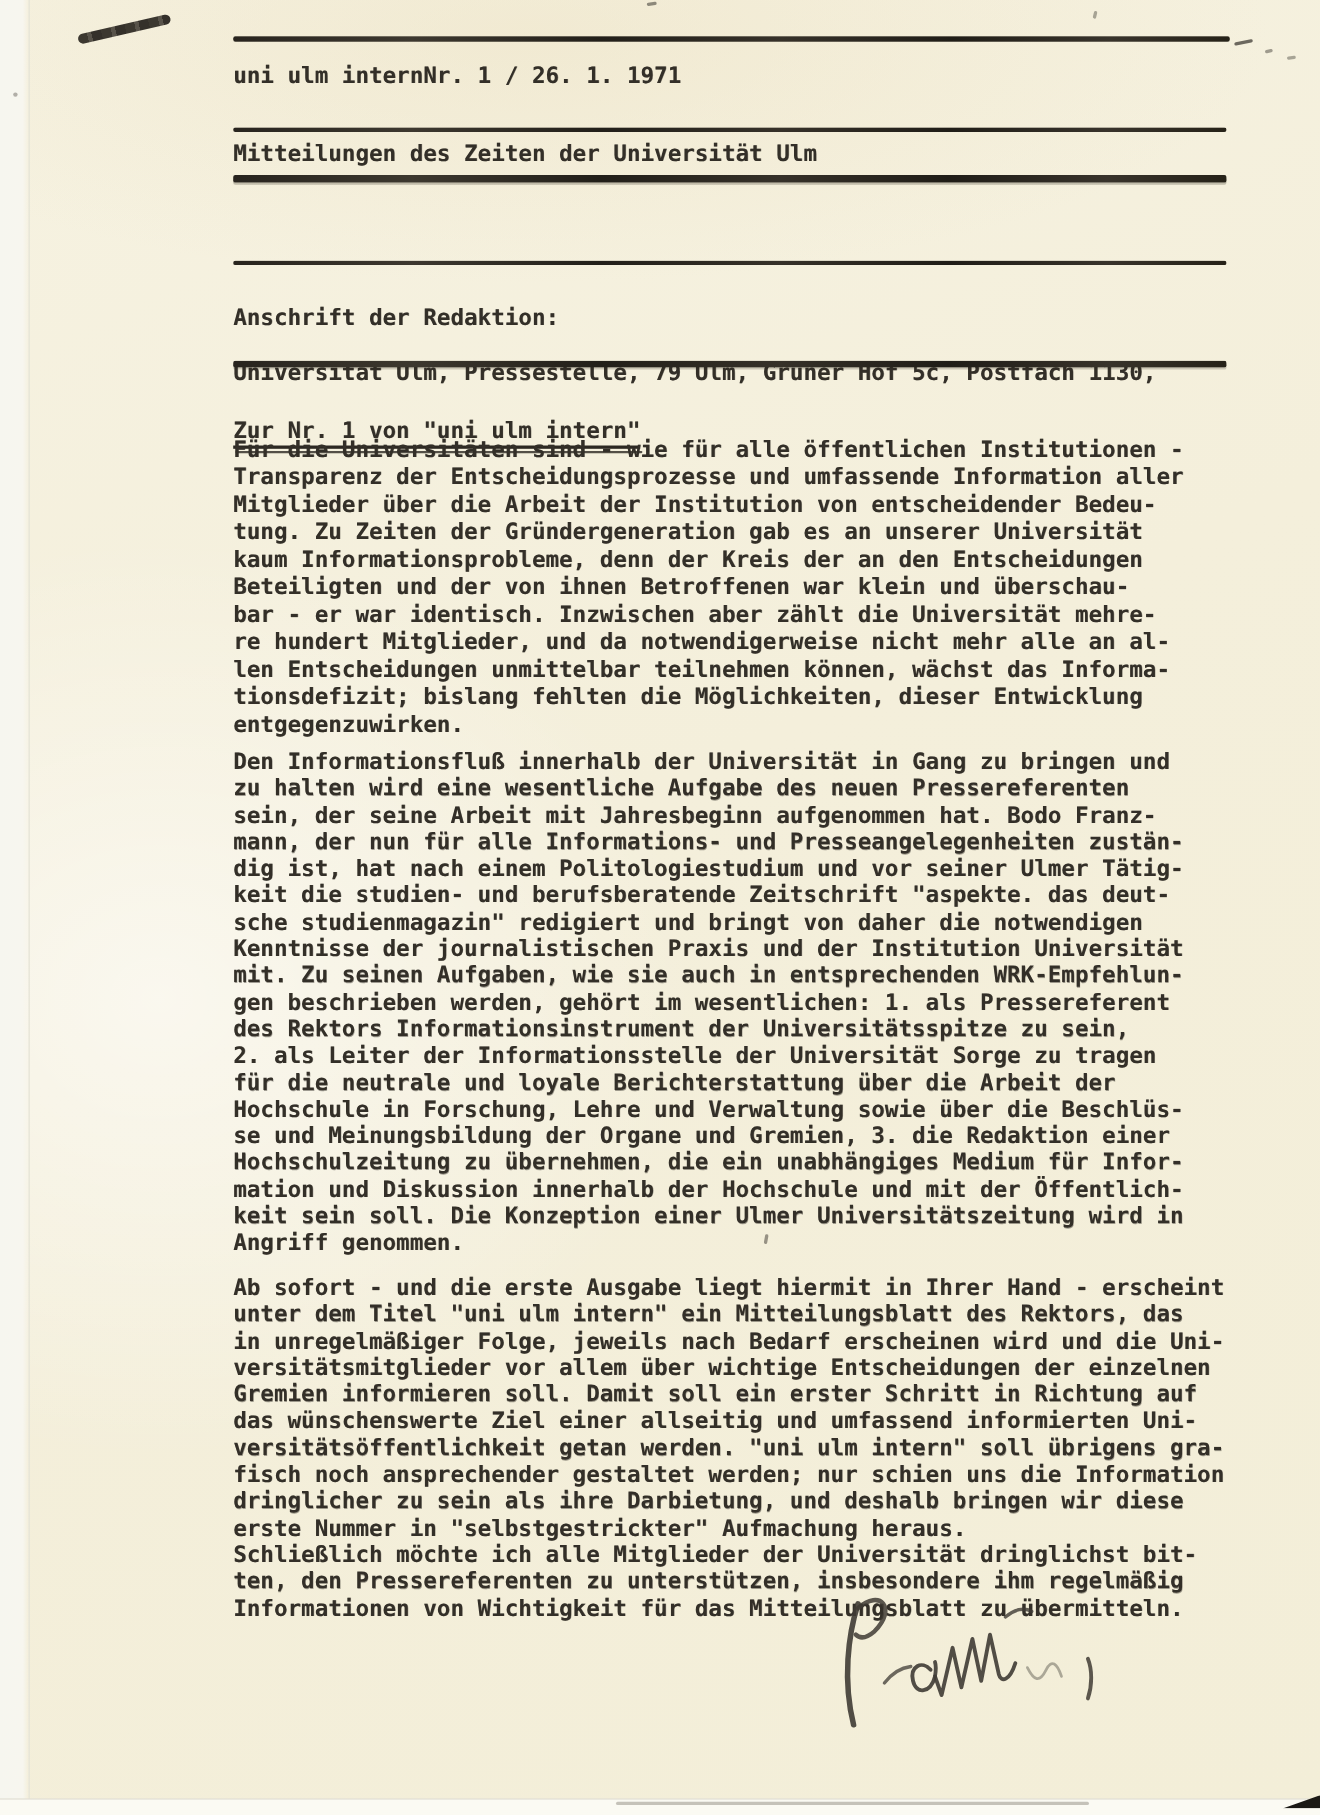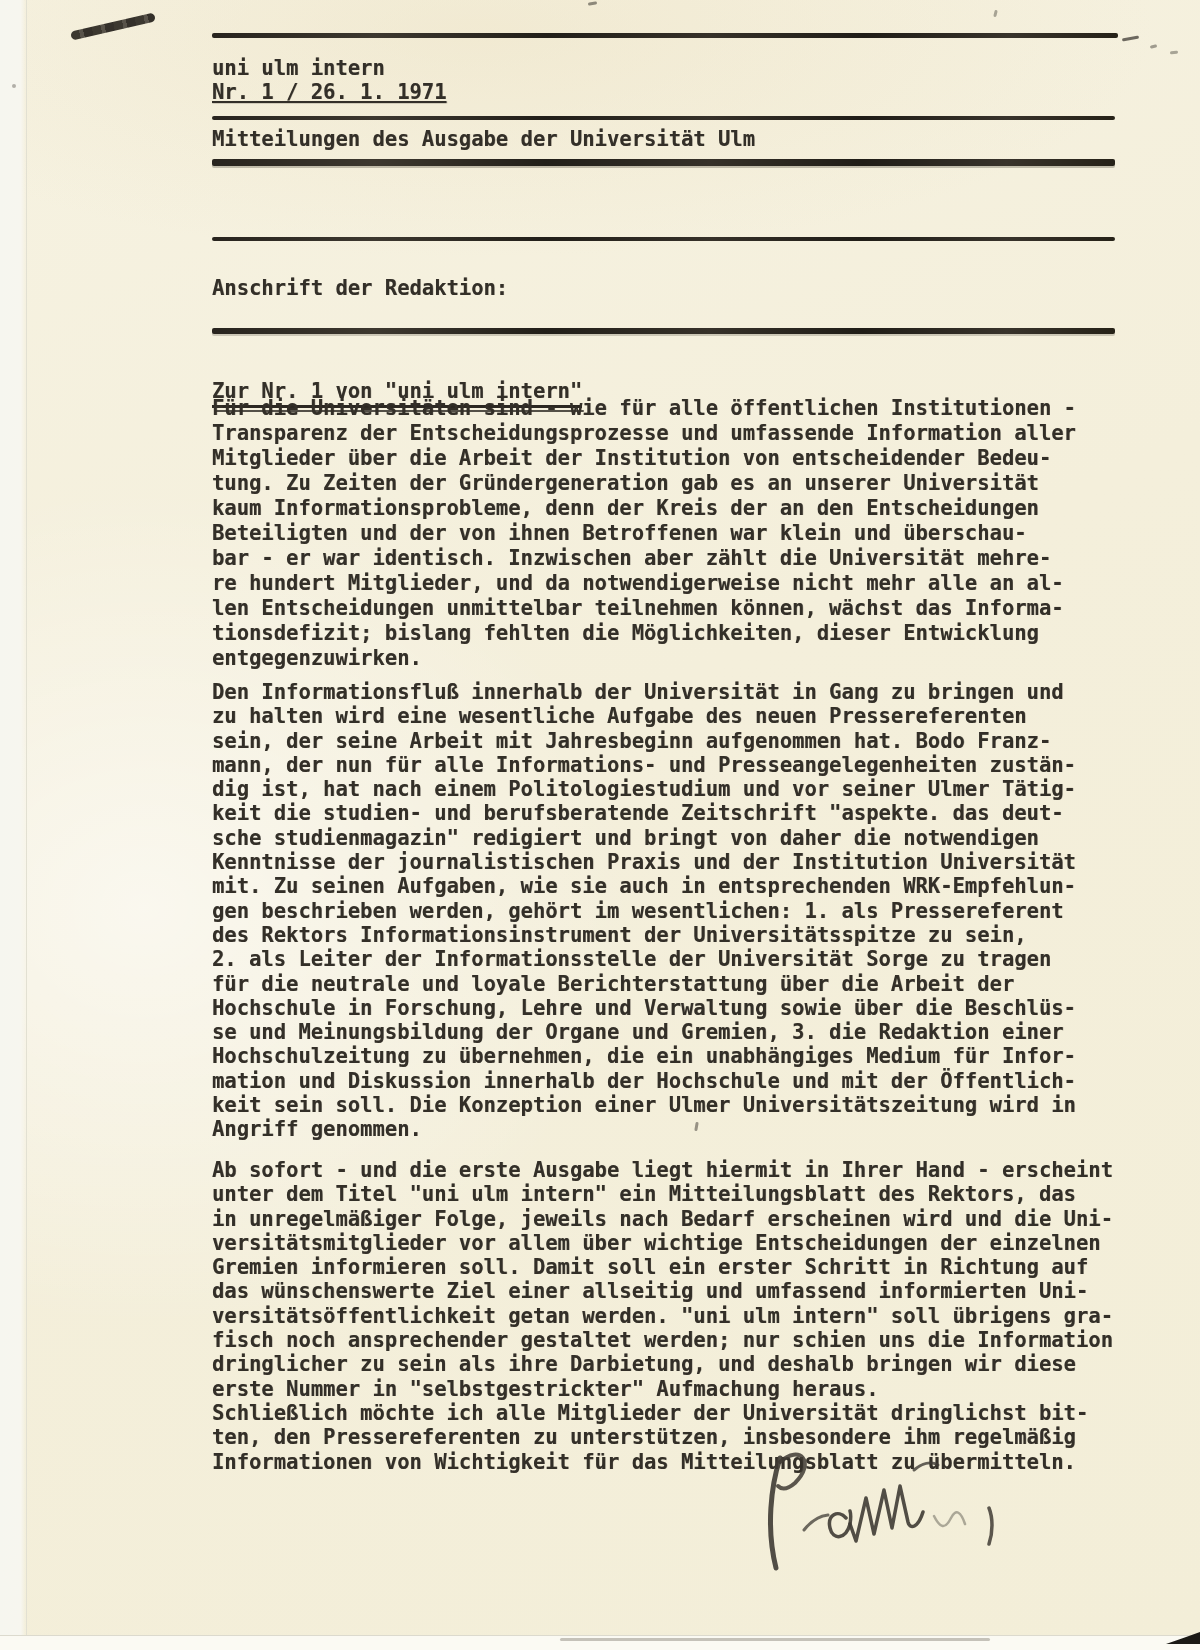--- a/index.html
+++ b/index.html
@@ -74,23 +74,23 @@
   
   .rule { background-image: linear-gradient(90deg, #28241e 0%, #3d382f 18%, #221f19 37%, #363129 55%, #201d17 72%, #38332b 88%, #262218 100%); }
   .rule-1 { top: 33px;  height: 5px; width: 906px; }
   .rule-2 { top: 116px; height: 4px; }
   .rule-3 { top: 159px; height: 7px; box-shadow: 0 2px 0 rgba(40,36,25,0.25); }
   .rule-4 { top: 237px; height: 4px; }
   .rule-5 { top: 328px; height: 6px; box-shadow: 0 2px 0 rgba(40,36,25,0.2); }
 
   .header-row {
     position: absolute; top: 56px; left: 0; width: 903px;
-    display: flex; justify-content: flex-start; flex-direction: column;
-  }
-  .header-row .issue { padding-right: 8px; text-decoration: underline; }
+    display: flex; justify-content: flex-start;
+  }
+  .header-row .issue { padding-right: 8px; }
 
   .masthead-title { position: absolute; top: 127px; left: 0; }
   .publisher-block { position: absolute; top: 181px; left: 0; line-height: 25px; }
   .address-block   { position: absolute; top: 251px; left: 0; line-height: 25px; }
 
   .article-heading { position: absolute; top: 355px; left: 0; }
   .article-heading .u {
     display: inline-block; position: relative;
     padding-bottom: 2px;
     border-bottom: 3px solid #2c2822;
@@ -126,31 +126,32 @@
 
   <div class="rule rule-1"></div>
 
   <div class="header-row typed">
     <span>uni ulm intern</span>
     <span class="issue">Nr. 1 / 26. 1. 1971</span>
   </div>
 
   <div class="rule rule-2"></div>
 
-  <div class="masthead-title typed">Mitteilungen des Ausgabe der Universität Ulm</div>
+  <div class="masthead-title typed">Mitteilungen des Zeiten der Universität Ulm</div>
 
   <div class="rule rule-3"></div>
 
   <div class="publisher-block typed">
   </div>
 
   <div class="rule rule-4"></div>
 
   <div class="address-block typed">
     <div>Anschrift der Redaktion:</div>
+    <div>Universität Ulm, Pressestelle, 79 Ulm, Grüner Hof 5c, Postfach 1130,</div>
   </div>
 
   <div class="rule rule-5"></div>
 
   <div class="article-heading typed">
     <span class="u">Zur Nr. 1 von "uni ulm intern"</span>
   </div>
 
   <div class="para para-1 typed">Für die Universitäten sind - wie für alle öffentlichen Institutionen -
 Transparenz der Entscheidungsprozesse und umfassende Information aller

